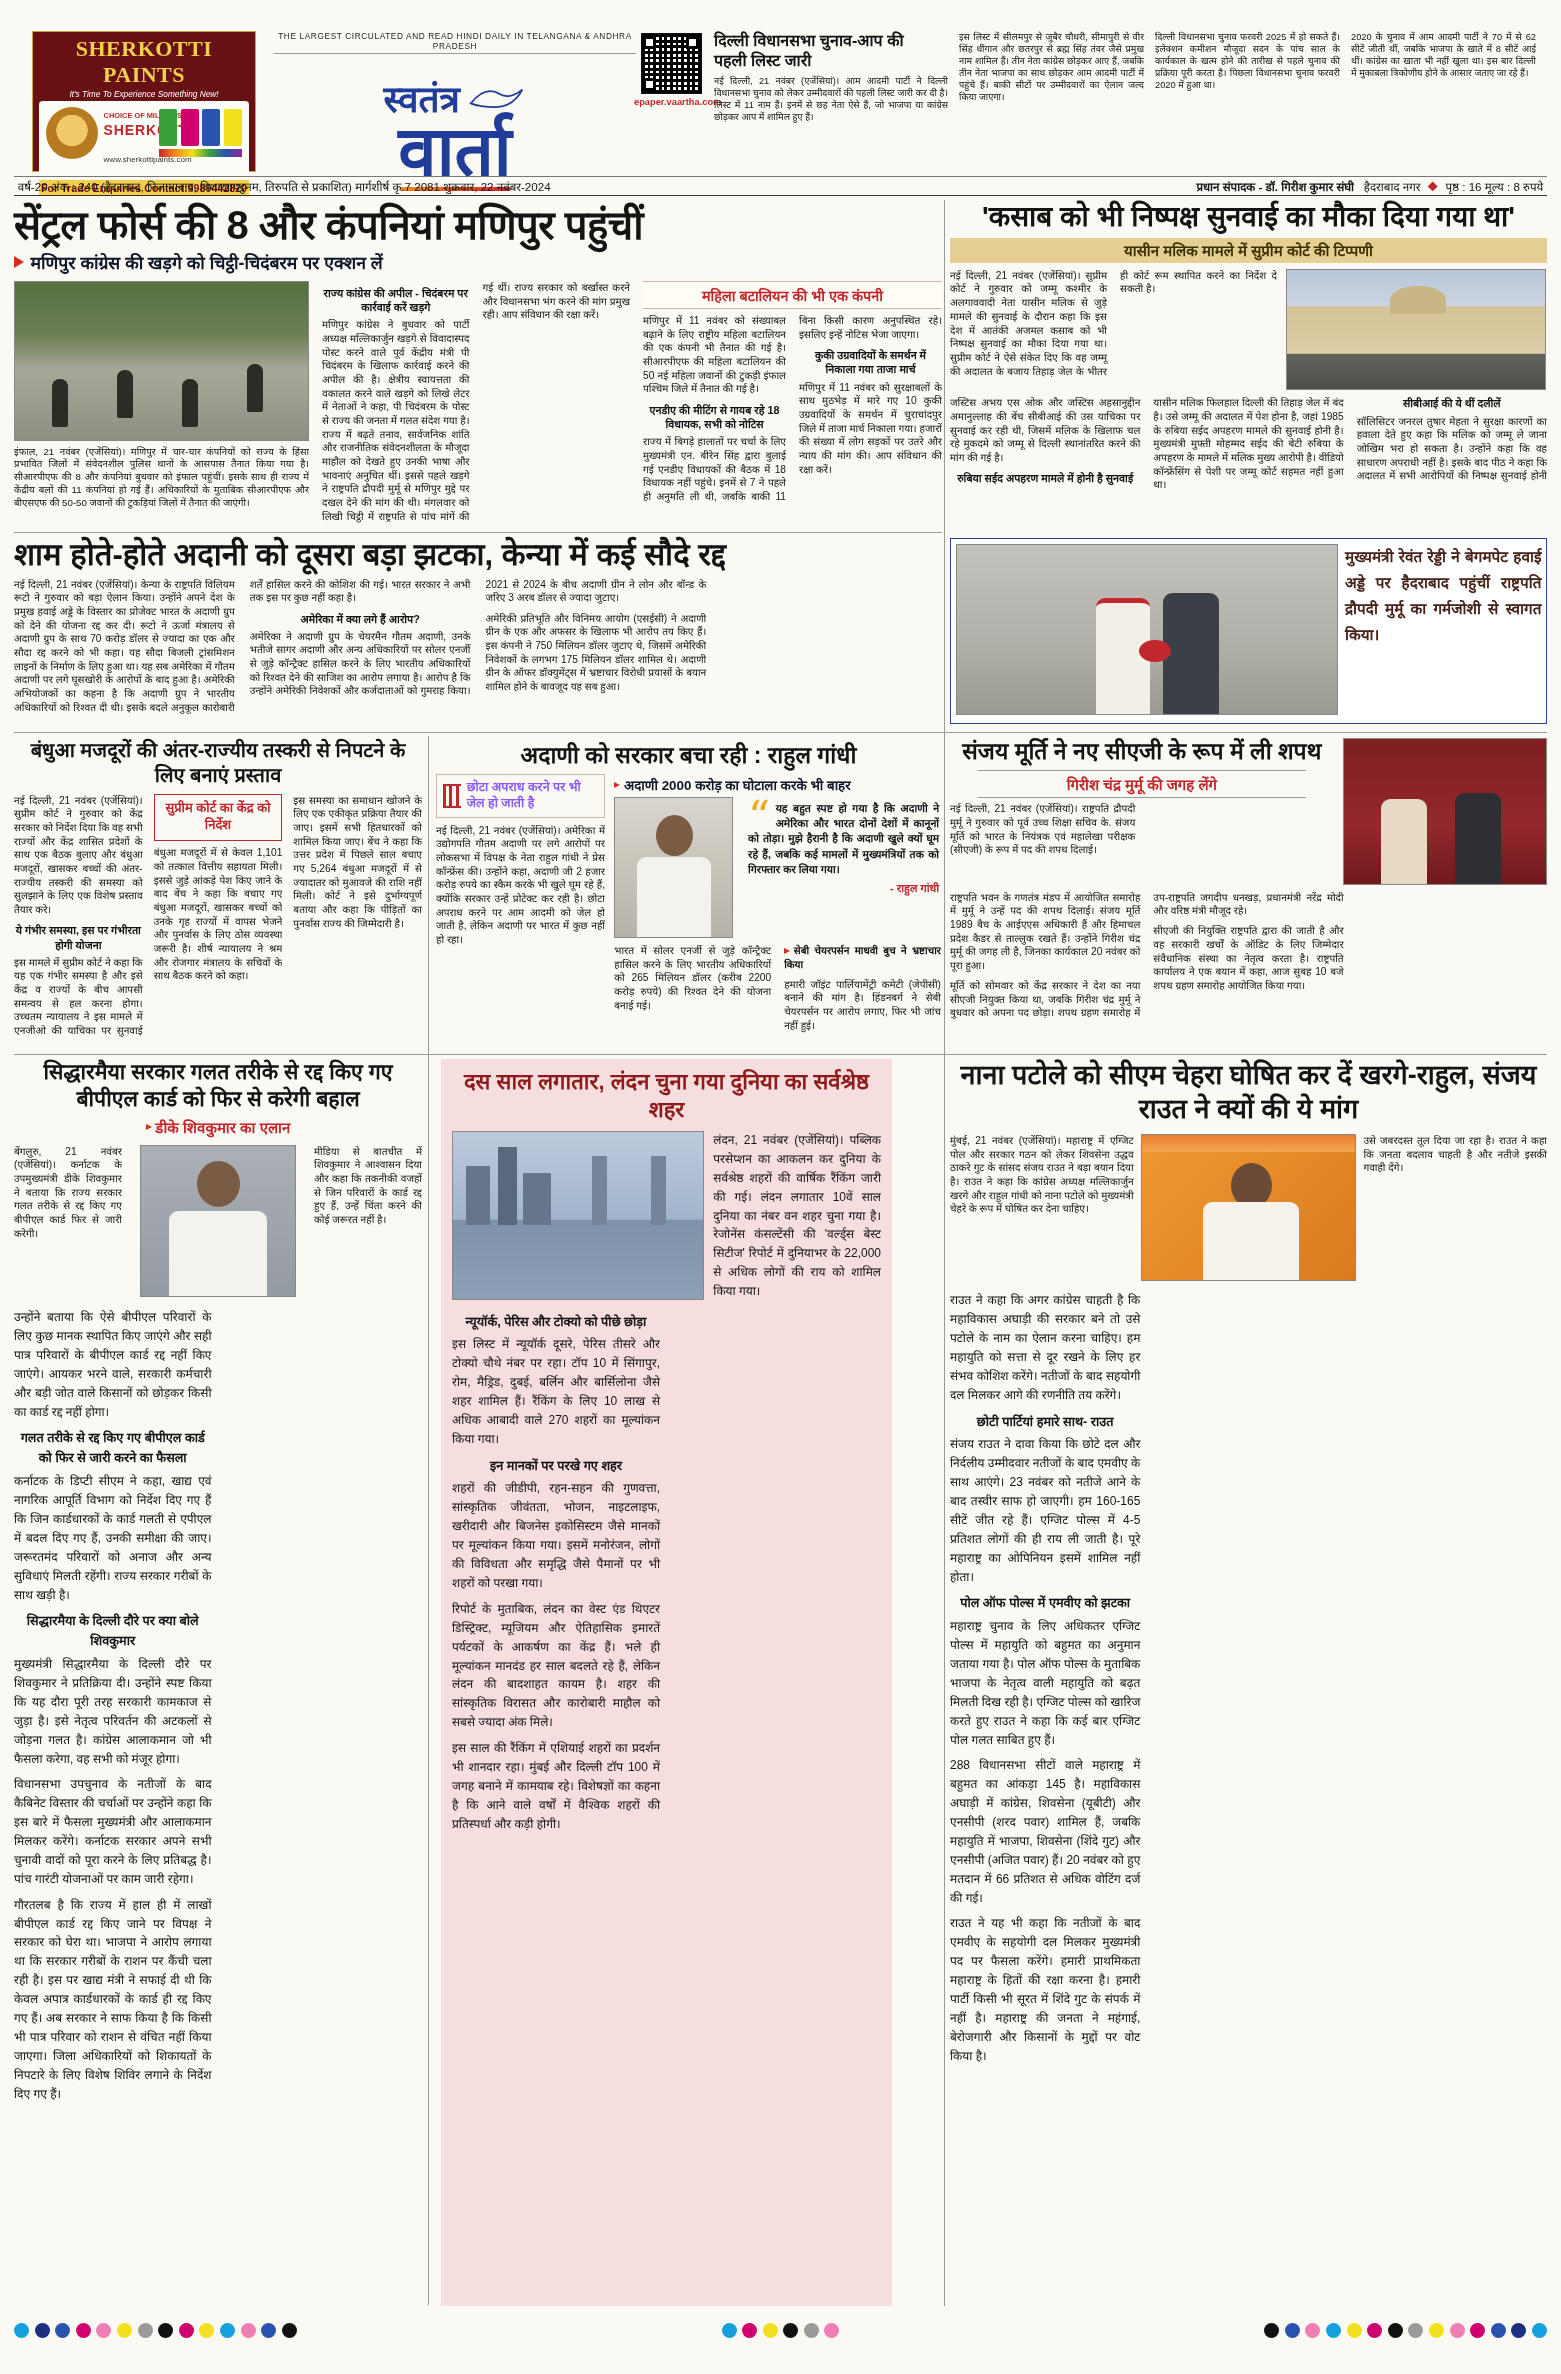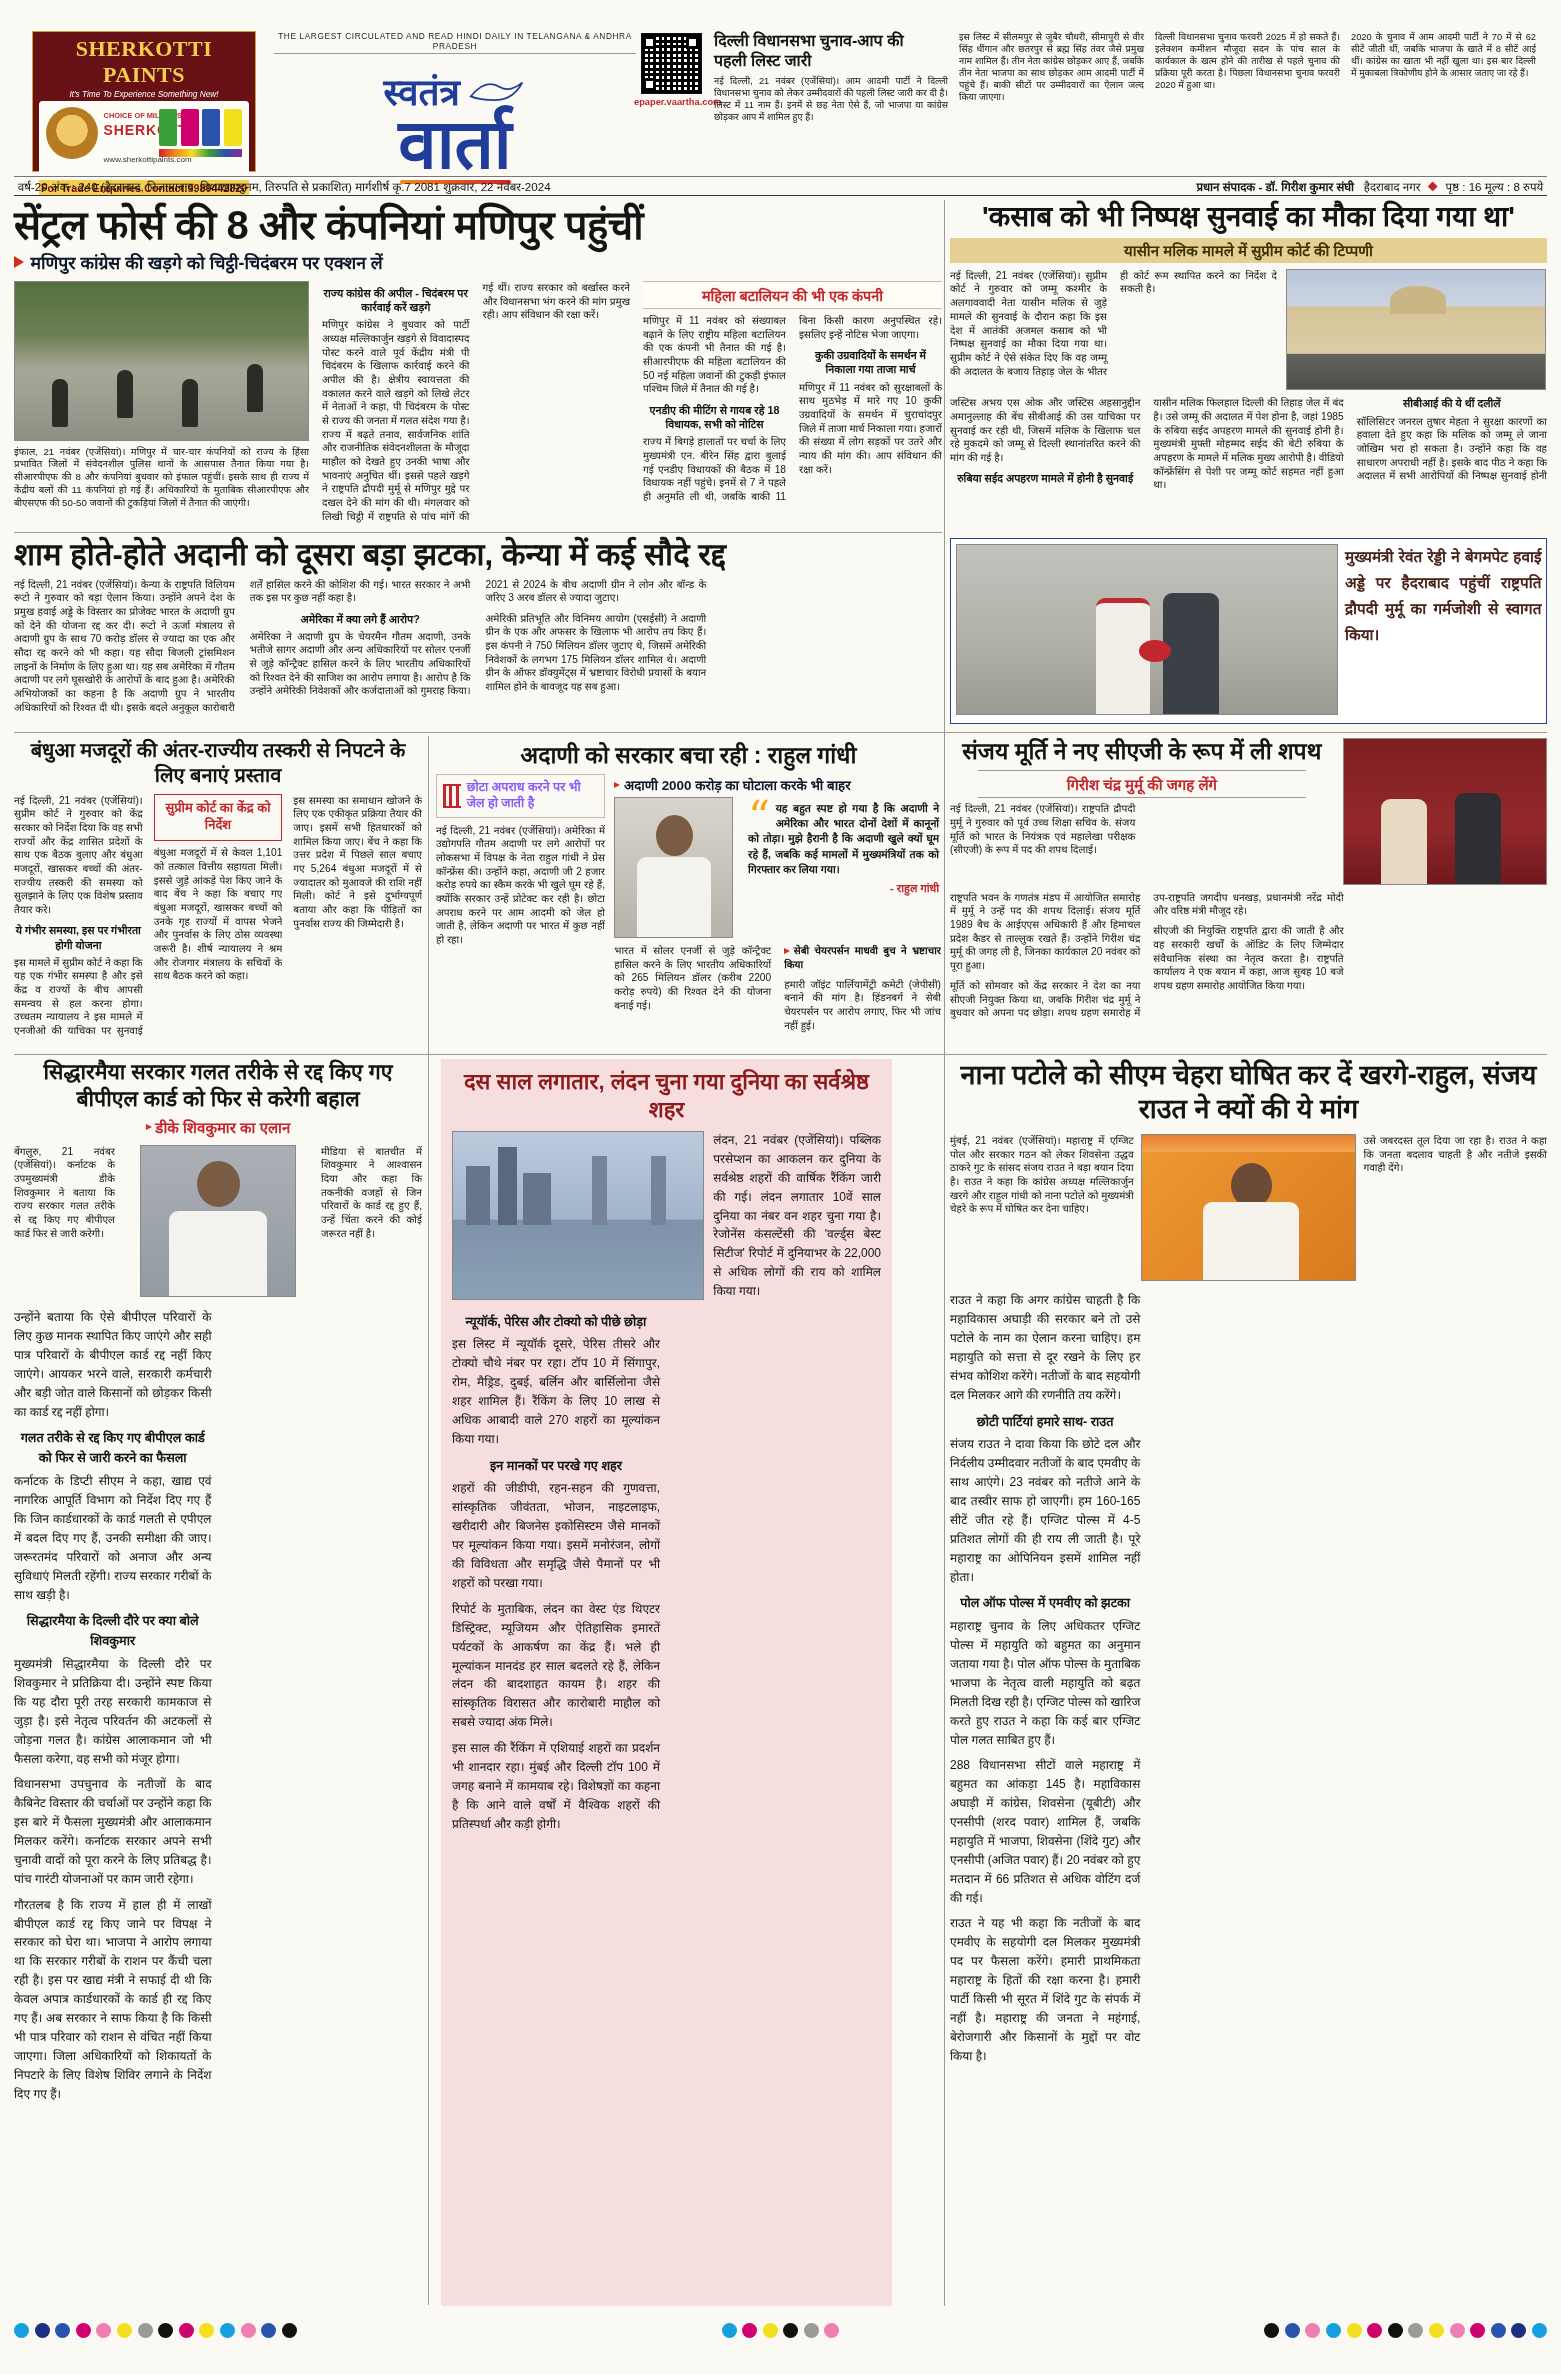--- a/index.html
+++ b/index.html
@@ -26,21 +26,21 @@
   .buckets{position:absolute;right:7.4px;top:7.4px;width:83px;height:37px;display:flex;gap:3.7px;}
   .bucket{flex:1;border-radius:1.9px;}
   .rainbow{position:absolute;right:7.4px;top:48px;width:83px;height:7.4px;
         background:linear-gradient(90deg,#d2232a,#f08c1e,#f2df1e,#3aa13a,#2a53ad,#8b2a9b);}
   .ad-choice{position:absolute;left:65px;top:9.3px;font-size:7.4px;color:#c1272d;font-weight:bold;}
   .ad-brand{position:absolute;left:65px;top:20.4px;font-size:14px;color:#c1272d;font-weight:bold;letter-spacing:0.9px;}
   .ad-web{position:absolute;left:65px;top:54px;font-size:8px;color:#333;}
   .ad-contact{background:#f3cf4e;color:#671114;font-weight:bold;font-size:10.7px;margin-top:3.7px;padding:1.9px 0;}
   .masthead{text-align:center;}
   .tagline{font-size:8.3px;letter-spacing:0.6px;color:#222;border-bottom:0.9px solid #999;padding-bottom:1.9px;}
-  .mast-row{display:flex;align-items:center;justify-content:center;gap:7.4px;margin-top:11px;}
+  .mast-row{display:flex;align-items:center;justify-content:center;gap:7.4px;margin-top:18px;}
   .mast1{color:#1f3d99;font-size:37px;font-weight:bold;}
   .mast2{color:#1f3d99;font-size:69px;font-weight:bold;line-height:.95;margin-top:-3.7px;}
   .saffron-stroke{display:block;width:111px;height:4.6px;margin:1.9px auto 0;border-radius:2.8px;
         background:linear-gradient(90deg,#f08c1e,#d2232a);}
   .qrwrap{text-align:center;width:74px;}
   .qr{width:59px;height:59px;margin:0 auto;border:1.9px solid #111;background:
         repeating-linear-gradient(0deg,#000 0 2.8px,transparent 2.8px 5.6px),
         repeating-linear-gradient(90deg,#000 0 2.8px,#fff 2.8px 5.6px);position:relative;}
   .qr i{position:absolute;width:13px;height:13px;background:#fff;border:3.7px solid #000;box-sizing:border-box;}
   .qr .c1{left:1.9px;top:1.9px;} .qr .c2{right:1.9px;top:1.9px;} .qr .c3{left:1.9px;bottom:1.9px;}
@@ -119,21 +119,21 @@
   .qattr{text-align:right;color:#c1272d;font-weight:bold;font-size:11px;margin-top:2.8px;}
   .rahul-body{height:100px;}
   .h-cag{font-size:23px;font-weight:800;text-align:center;margin:0;line-height:1.2;}
   .cag-sub{color:#c1272d;font-weight:bold;text-align:center;font-size:15px;border-top:0.9px solid #999;border-bottom:0.9px solid #999;padding:2.8px 0;margin:4.6px 28px;}
   .cag-rowA{display:flex;gap:9.3px;}
   .cag-left{flex:1;}
   .cag-left .cols2{height:78px;}
   .cag-photo{width:204px;height:147px;flex:none;}
   .cag-rowB{height:137px;margin-top:5.6px;}
   .h-bpl{font-size:21.3px;font-weight:800;text-align:center;margin:0 0 3.7px;line-height:1.28;}
-  .bpl-rowA{display:flex;gap:25px;margin:7.4px 0;}
+  .bpl-rowA{display:flex;gap:18px;margin:7.4px 0;}
   .bpl-rowA .body-t{flex:1;height:156px;}
   .dk-photo{width:156px;height:152px;flex:none;}
   .bpl-rowB{height:954px;}
   .st-london{background:#f6dede;padding:9.3px 11px;box-sizing:border-box;}
   .h-london{font-size:22px;font-weight:800;color:#8e1b1b;text-align:center;margin:0 0 7.4px;line-height:1.25;}
   .lon-rowA{display:flex;gap:9.3px;margin-bottom:7.4px;}
   .lon-photo{width:252px;height:169px;flex:none;}
   .lon-rowA .body-big{height:169px;}
   .lon-rowB{height:937px;}
   .h-patole{font-size:27px;font-weight:800;text-align:center;margin:0 0 7.4px;line-height:1.25;}

